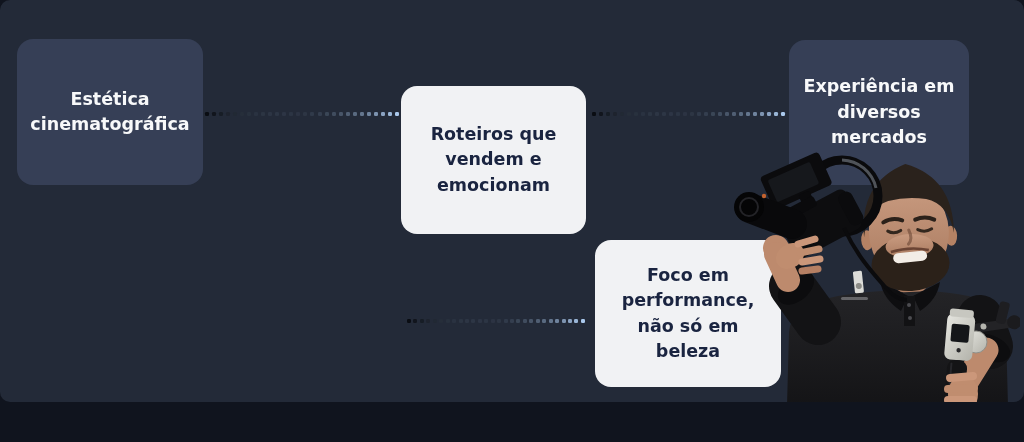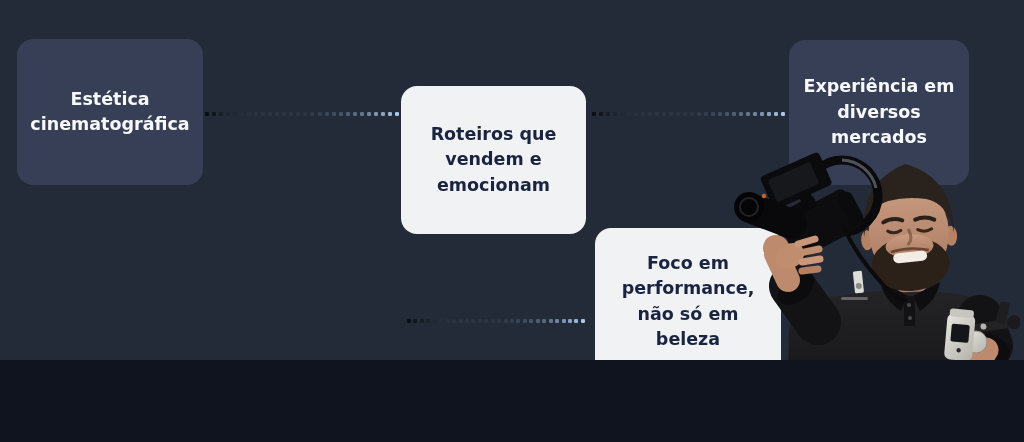--- a/index.html
+++ b/index.html
@@ -1,32 +1,33 @@
 <!DOCTYPE html>
 <html style="--background: #232a38; --dark-card-bg: #363f56; --light-card-bg: #f1f2f4; --dark-text: #1a2440; --light-text: #f8f9fa; --connector-start: #0a0d13; --connector-end: #aac8ec;"><head>
 <meta charset="utf-8">
 <style>
   html,body{margin:0;padding:0;background:#10141e;}
   .stage{
-    position:relative;width:1024px;height:360px;overflow:hidden;
+    position:relative;width:1024px;height:402px;overflow:hidden;
     background:var(--background,#232a38);
     font-family:"DejaVu Sans","Liberation Sans",sans-serif;
+    border-radius:10px;
   }
   .card{
     position:absolute;box-sizing:border-box;border-radius:16px;
     display:flex;align-items:center;justify-content:center;text-align:center;
     font-weight:bold;font-size:17.5px;line-height:1.45;padding:0 12px;
   }
   .card.dark{background:var(--dark-card-bg,#363f56);color:var(--light-text,#f8f9fa);}
   .card.light{background:var(--light-card-bg,#f1f2f4);color:var(--dark-text,#1a2440);}
   .card.pos1{left:17px;top:39px;width:186px;height:146px;}
   .card.pos2{left:401px;top:50px;width:185px;height:148px;margin-top:36px;}
   .card.pos3{left:789px;top:40px;width:180px;height:145px;}
   .card.pos4{left:209px;top:240px;width:186px;height:148px;}
-  .card.pos5{left:595px;top:228px;width:186px;height:147px;}
+  .card.pos5{left:595px;top:240px;width:186px;height:147px;}
   .connector{
     position:absolute;height:8px;display:flex;align-items:center;
     justify-content:space-between;
   }
   .connector span{flex:0 0 auto;width:4px;height:4px;border-radius:1.2px;}
   .conn1{left:205px;top:110px;width:194px;}
   .conn2{left:592px;top:110px;width:193px;}
   .conn3{left:407px;top:317px;width:178px;}
   .photo{position:absolute;left:728px;top:150px;width:292px;height:292px;}
 </style>

